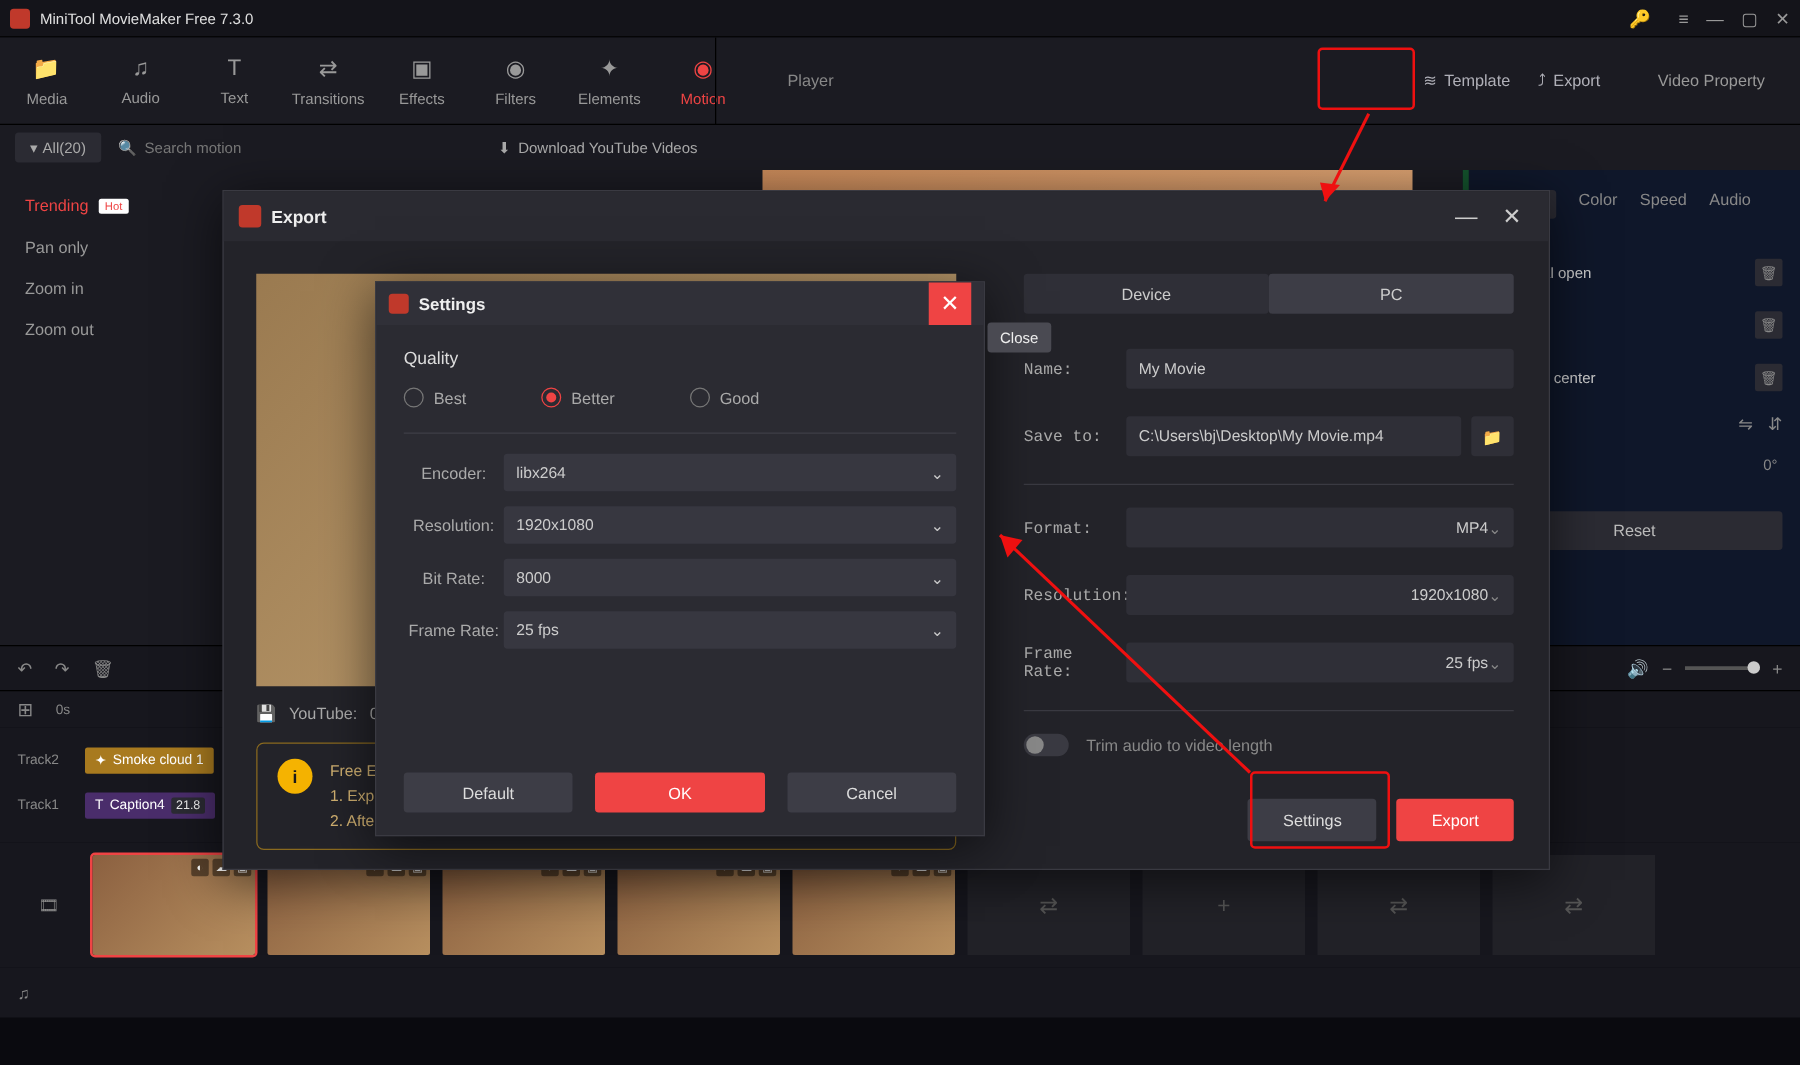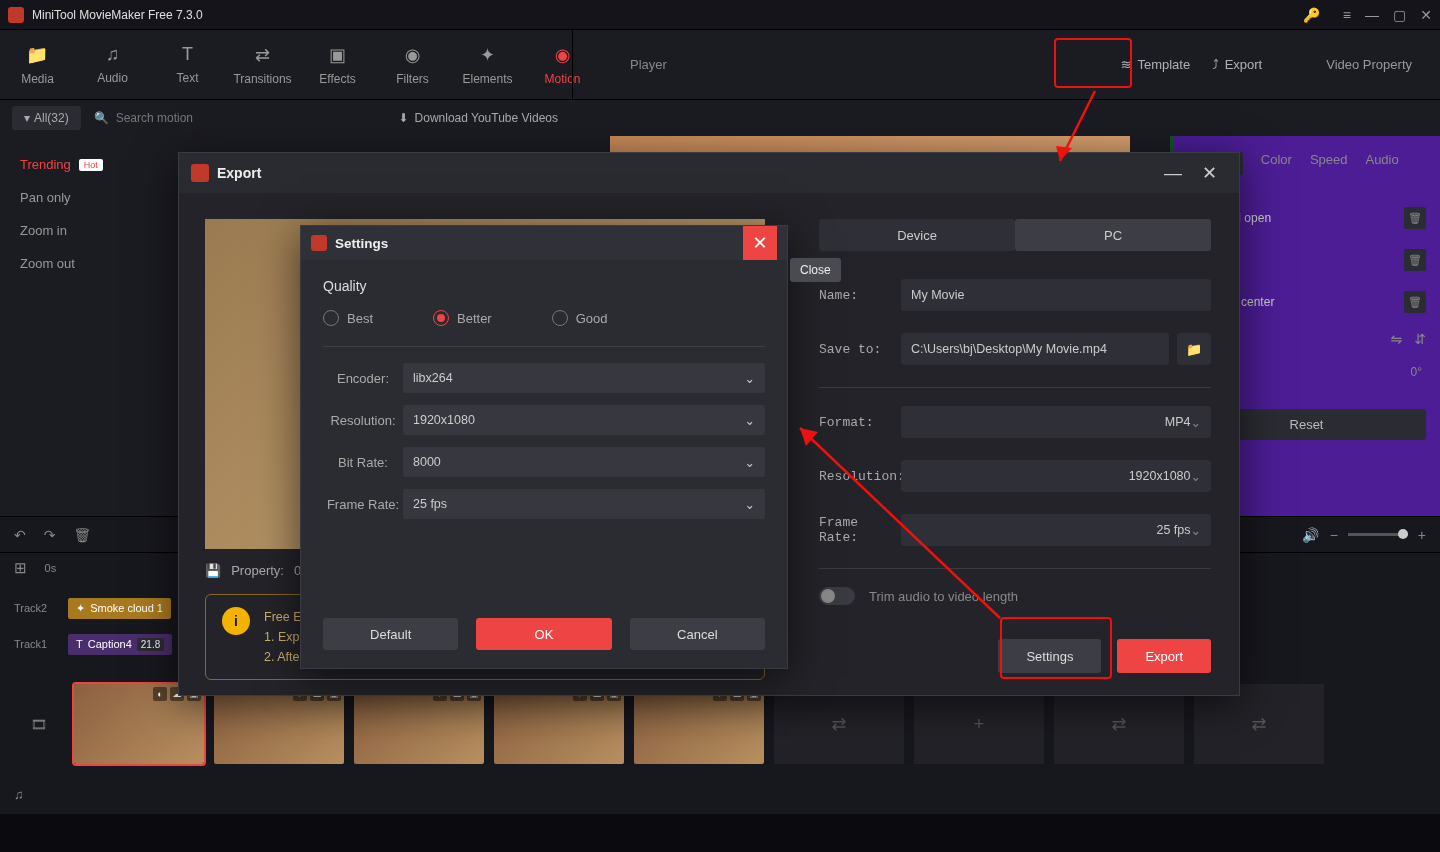--- a/index.html
+++ b/index.html
@@ -14,41 +14,41 @@
 .key-icon { color: #f7c948; margin-right: 8px; }
 
 
 .toptabs { height: 70px; background: #1b1b22; display: flex; align-items: center; border-bottom: 1px solid #000; }
 .tabbtn { width: 75px; height: 70px; display: flex; flex-direction: column; align-items: center; justify-content: center; color: #999; font-size: 12px; cursor: pointer; gap: 6px; }
 .tabbtn.active { color: #ef4444; }
 .ticon { font-size: 18px; }
 .topright { margin-left: auto; display: flex; align-items: center; gap: 22px; padding-right: 28px; }
 .topright-item { display: flex; align-items: center; gap: 6px; color: #b0b0b8; font-size: 13px; cursor: pointer; }
 .player-label { color: #888; font-size: 13px; margin-left: 30px; }
-.vprop { color: #999; font-size: 13px; margin-left: 42px; }
+.vprop { color: #999; font-size: 13px; margin-left: 24px; }
 
 
 .secbar { height: 36px; background: #1b1b22; display: flex; align-items: center; padding: 0 12px; }
 .pill-all { background: #2b2b33; color: #aaa; padding: 5px 12px; border-radius: 3px; font-size: 12px; display:flex; align-items:center; gap:4px;}
 .search-inp { margin-left: 14px; display:flex; align-items:center; gap:6px; color:#777; font-size:12px;}
 .dlyt { margin-left: auto; color:#aaa; font-size:12px; display:flex; align-items:center; gap:6px; margin-right: 870px;}
 
 
 .main-area { display: flex; height: 380px; }
 .leftlist { width: 160px; padding: 12px 20px; background: #1b1b22; }
 .ll-item { padding: 9px 0; color: #999; font-size: 13px; cursor: pointer; display:flex; align-items:center; gap:8px;}
 .ll-item.trending { color: #ef4444; }
 .ll-hot { background: #ffffff; color: #ef4444; font-size: 9px; padding: 1px 5px; border-radius: 2px; }
 
 
 .preview { flex:1; background:#1b1b22; position:relative;}
 .preview-img { position:absolute; right:40px; top:0; width:520px; height:50px; background: linear-gradient(90deg,#c98a5a,#d9a070); }
 
 
-.inspector { width: 270px; background: #4c1d95; padding: 10px 14px; border-left:3px solid #14532d;}
+.inspector { width: 270px; background: #0f172a; padding: 10px 14px; border-left:5px solid #14532d;}
 .insp-tabs { display:flex; gap:18px; font-size:13px; color:#888; margin-bottom:16px; padding: 6px 0;}
 .insp-tabs .act { background:#2b2b33; padding:4px 12px; border-radius:3px; color:#ccc;}
 .insp-row { display:flex; align-items:center; justify-content:space-between; padding:10px 0; font-size:12px; color:#ccc;}
 .insp-row .del { width:22px; height:22px; background:#2b2b33; display:flex; align-items:center; justify-content:center; color:#888; font-size:11px; border-radius:2px;}
 .insp-row2 { display:flex; align-items:center; gap:12px; padding:8px 0; color:#888; font-size:14px; justify-content:flex-end;}
 .insp-deg { text-align:right; color:#888; font-size:12px; padding-right:4px; margin-top:10px;}
 .reset-btn { background:#2b2b33; color:#bbb; padding:8px 30px; border:none; border-radius:3px; font-size:13px; width:100%; margin-top:30px; cursor:pointer;}
 
 
 .tlbar { height:36px; background:#17171e; display:flex; align-items:center; padding:0 14px; gap:18px; border-top:1px solid #000;}
@@ -196,21 +196,21 @@
         <span>⤴</span>
         <span>Export</span>
       </div>
     <span class="vprop">Video Property</span>
   </div>
 </div>
 
 <div class="secbar">
   <div class="pill-all">
       <span>▾</span>
-      <span>All(32)</span>
+      <span>All(20)</span>
     </div>
   <div class="search-inp">
       <span>🔍</span>
       <span>Search motion</span>
     </div>
   <div class="dlyt">
       <span>⬇</span>
       <span>Download YouTube Videos</span>
     </div>
 </div>
@@ -349,21 +349,21 @@
     <div class="ico"></div>
     <div class="ttl">Export</div>
     <div class="w-min">—</div>
     <div class="w-close">✕</div>
   </div>
   <div class="exp-body">
     <div class="exp-left">
       <div class="exp-preview"></div>
       <div class="exp-durline">
         <span>💾</span>
-        <span>Property:</span>
+        <span>YouTube:</span>
         <span>00</span>
       </div>
       <div class="exp-tip">
         <div class="i">i</div>
         <div class="lines">
           <div>Free E</div>
           <div>1. Exp</div>
           <div>2. Afterwards, export video up to 2 minutes in length.</div>
         </div>
       </div>

